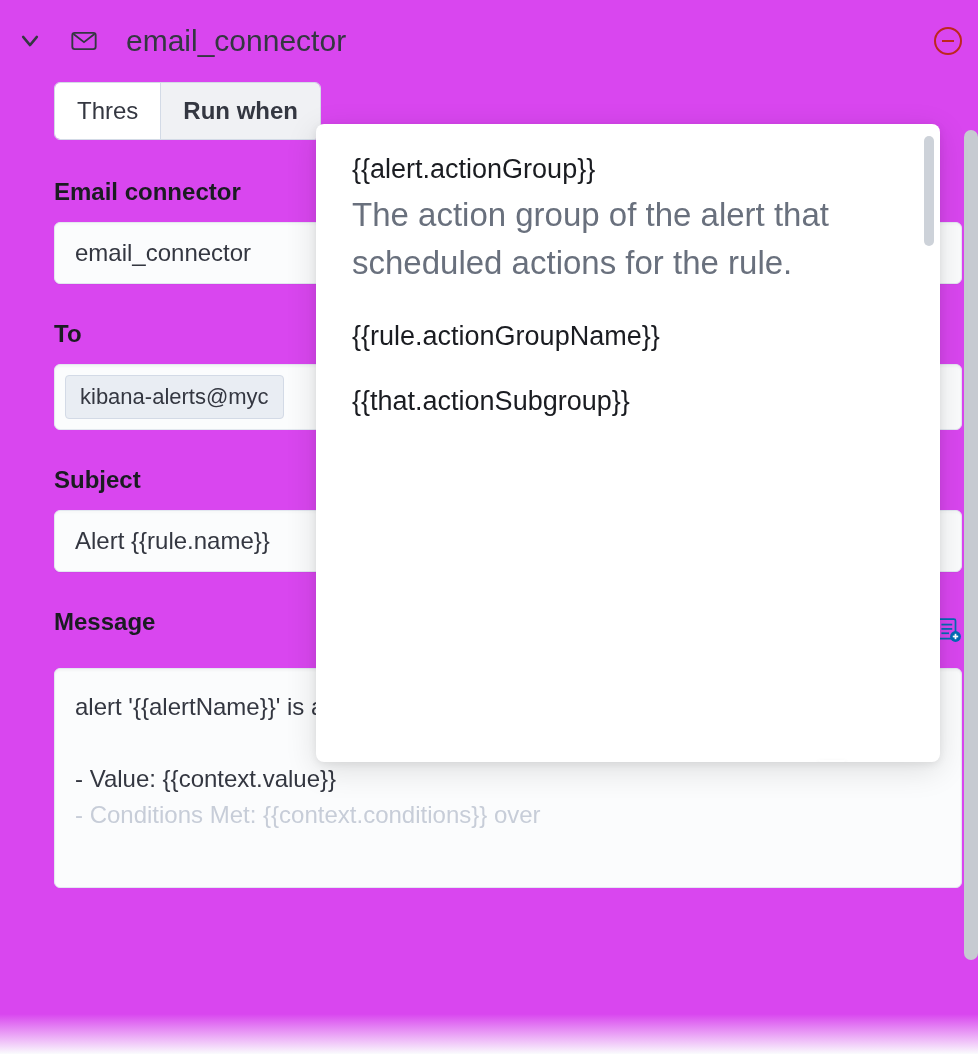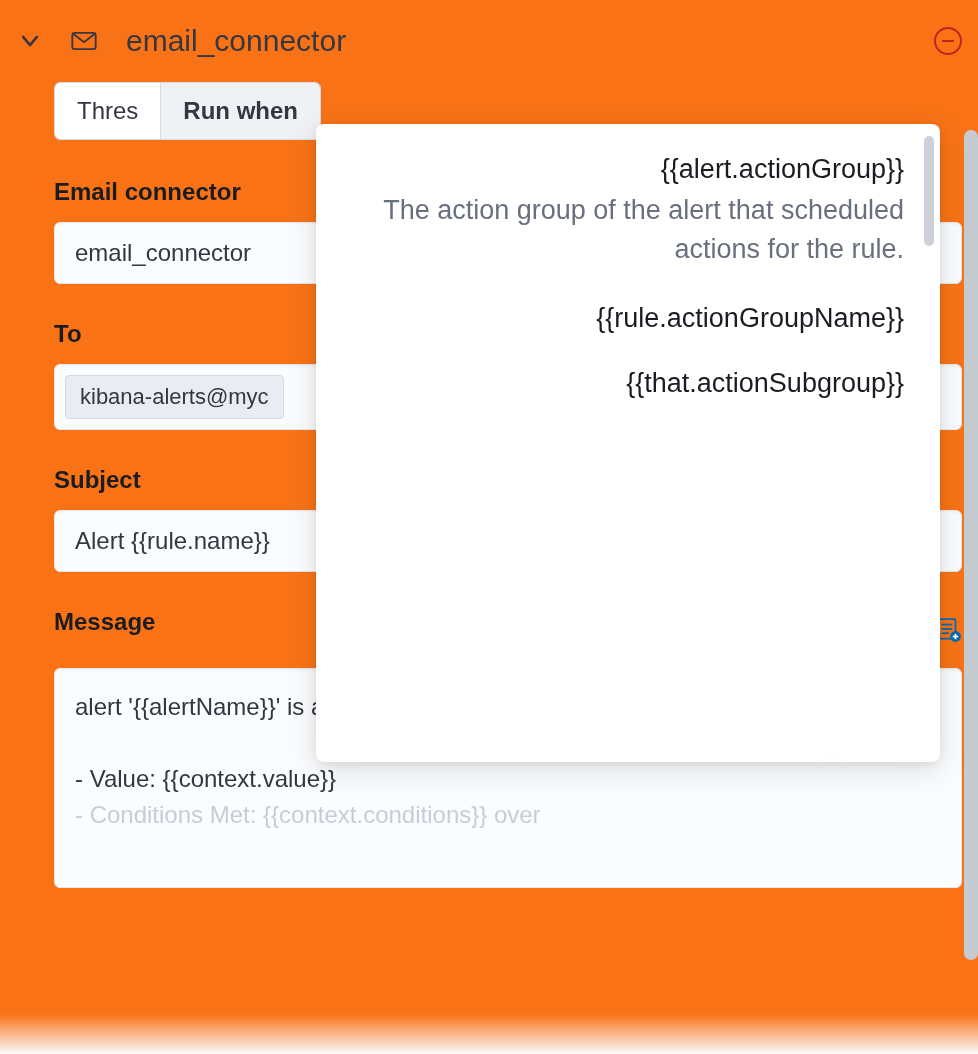--- a/index.html
+++ b/index.html
@@ -6,21 +6,21 @@
   body {
     font-family: -apple-system, BlinkMacSystemFont, "Segoe UI", Helvetica, Arial, sans-serif;
     background: #fafbfd;
     color: #343741;
     width: 978px;
     height: 1054px;
     overflow: hidden;
     position: relative;
   }
   .panel {
-    background: #f97316;
+    background: #d946ef;
     padding: 12px 16px 0 18px;
     height: 100%;
     position: relative;
   }
   .header {
     display: flex;
     align-items: center;
     gap: 28px;
     padding: 12px 0 24px 0;
   }
@@ -160,29 +160,29 @@
   .popover-arrow {
     position: absolute;
     bottom: -12px;
     right: 94px;
     width: 0; height: 0;
     border-left: 14px solid transparent;
     border-right: 14px solid transparent;
     border-top: 14px solid #fff;
     filter: drop-shadow(0 2px 2px rgba(0,0,0,0.08));
   }
-  .var-item { margin-bottom: 34px; text-align: right; }
+  .var-item { margin-bottom: 34px; }
   .var-name {
     font-size: 27px;
     font-weight: 400;
     color: #1a1c21;
     margin-bottom: 6px;
   }
   .var-desc {
-    font-size: 27px;
+    font-size: 33px;
     color: #69707d;
     line-height: 1.45;
   }
   
   .panel-scroll {
     position: absolute;
     right: 0;
     top: 130px;
     width: 14px;
     height: 830px;

